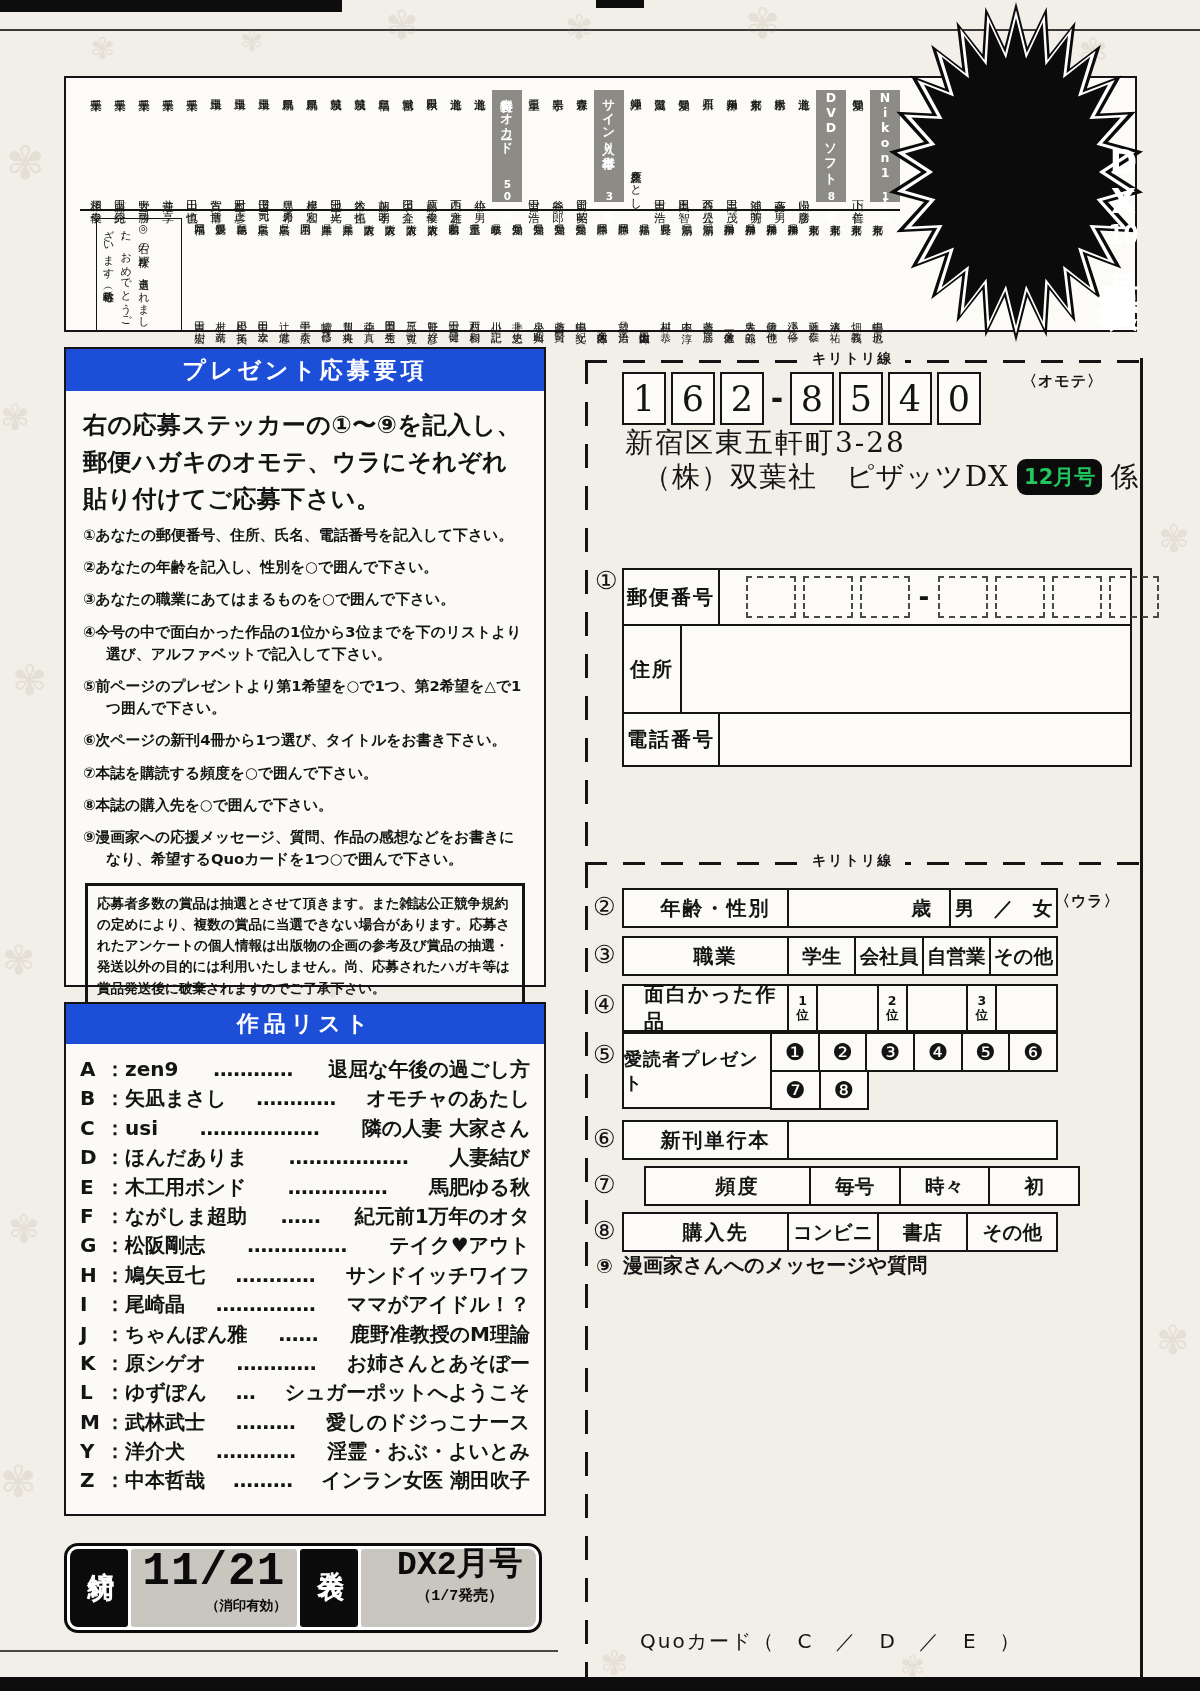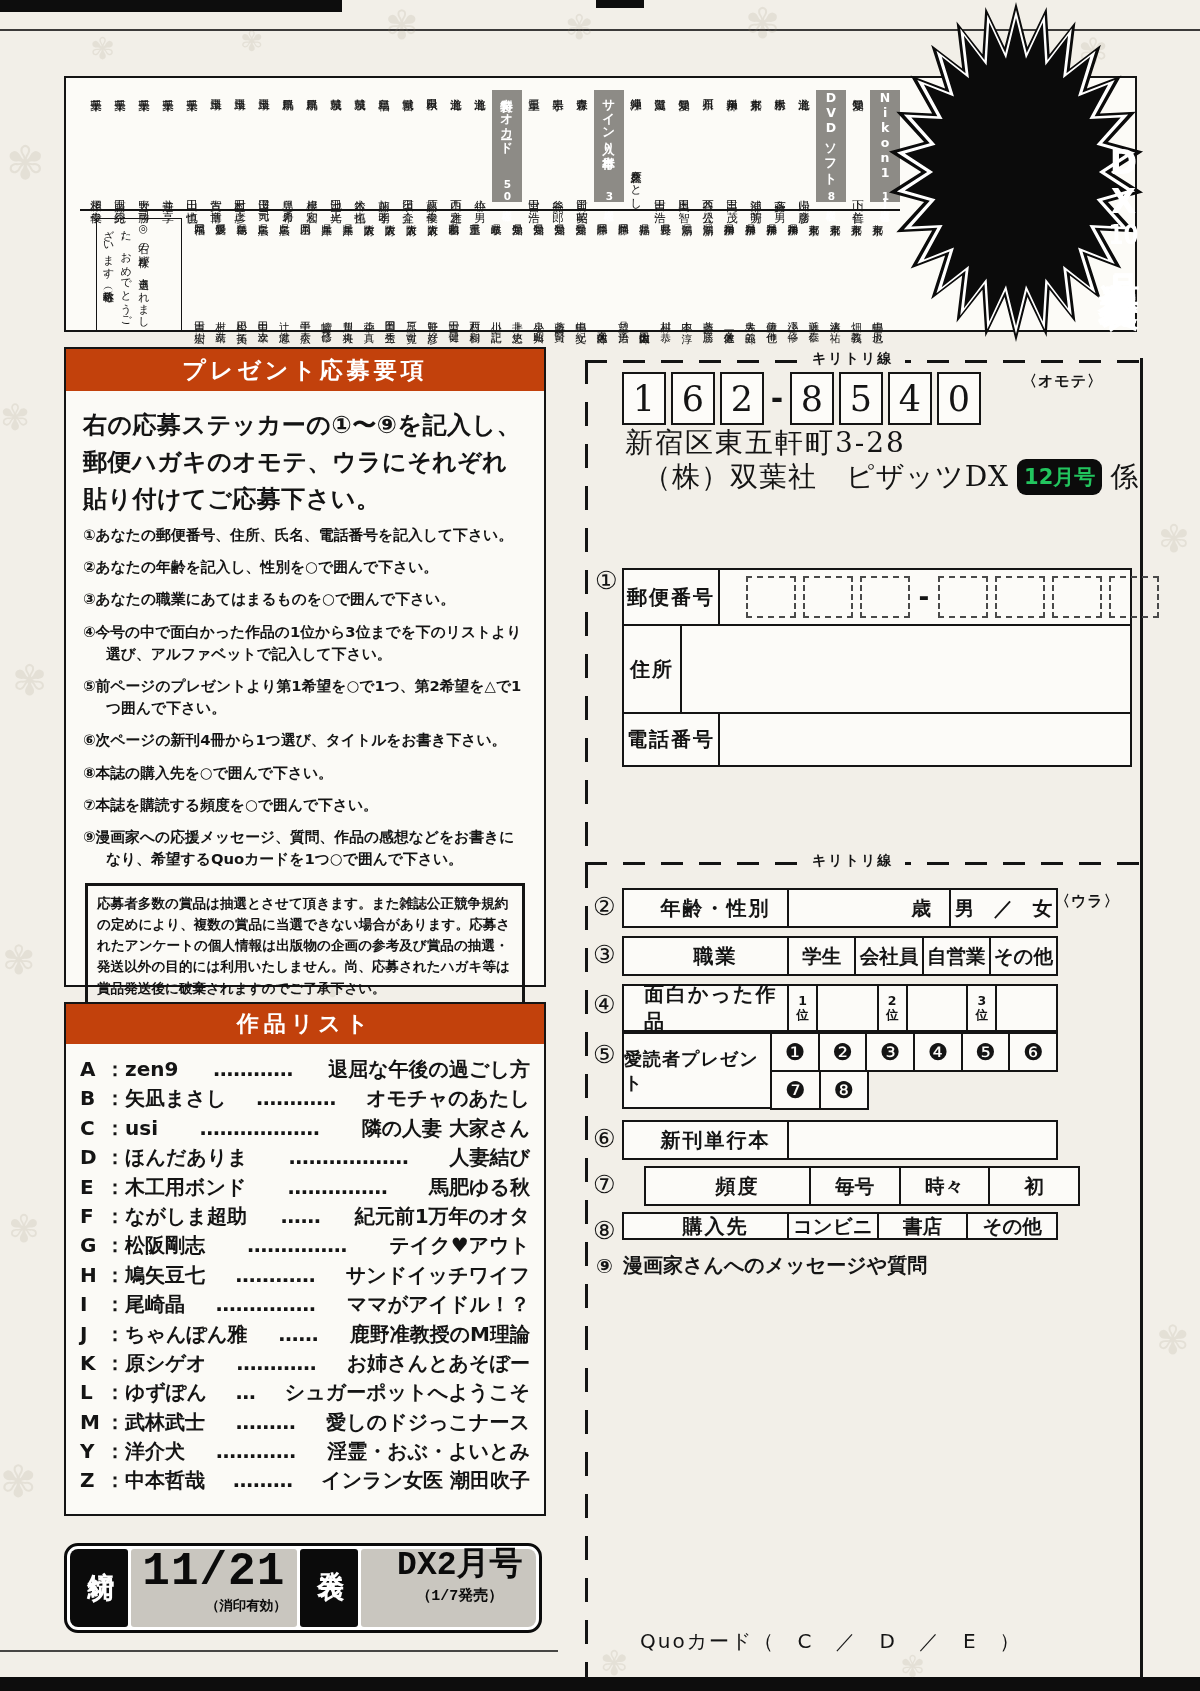--- a/index.html
+++ b/index.html
@@ -43,21 +43,21 @@
   #star2{inset:8px;background:#ffffff;}
   #star3{inset:16px;background:#0b0b0b;}
   #badge-text{position:absolute;inset:0;writing-mode:vertical-rl;text-orientation:upright;color:#fff;padding:58px 0 0 0;text-align:left;display:flex;justify-content:center;}
   .bcol{line-height:1.04;font-weight:900;margin:0 4px;}
   .bcol-issue{font-size:33px;}
   .bcol-title{font-size:41px;letter-spacing:2px;}
   .tcy{text-combine-upright:all;font-size:.82em;}
 
   
   #guide-box{left:64px;top:347px;width:478px;height:636px;border:2.5px solid #141414;background:#fbfaf6;}
-  .barhead{background:#c2410c;color:#fff;display:flex;align-items:center;justify-content:center;font-weight:900;}
+  .barhead{background:#1d4ed8;color:#fff;display:flex;align-items:center;justify-content:center;font-weight:900;}
   #guide-title{height:42px;font-size:23px;letter-spacing:4px;}
   #guide-body{padding:16px 17px 0 17px;}
   #guide-intro{font-size:24px;font-weight:900;line-height:1.55;margin:0 0 5px 0;letter-spacing:0.5px;}
   .gitem{font-size:14.8px;font-weight:600;line-height:1.48;margin:0 0 10.5px 0;padding-left:1.55em;text-indent:-1.55em;}
   #guide-notice{border:3px solid #141414;margin:13px 2px 0 2px;padding:7px 9px;font-size:13.6px;line-height:1.55;font-weight:700;}
 
   
   #works-box{left:64px;top:1002px;width:478px;height:510px;border:2.5px solid #141414;background:#fbfaf6;}
   #works-title{height:40px;font-size:22px;letter-spacing:5px;}
   #works-list{padding:12px 14px 0 14px;}
@@ -117,21 +117,21 @@
   #name-lb{font-size:20px;letter-spacing:2px;}
 
   
   .stable{position:absolute;left:622px;width:436px;}
   .stable .tlabel{width:145px;margin-left:20px;}
   #t-age{top:888px;}   #t-age .trow{height:40px;}
   #t-job{top:936px;}   #t-job .trow{height:40px;}
   #t-best{top:984px;}  #t-best .trow{height:48px;}
   #t-book{top:1120px;} #t-book .trow{height:40px;}
   #t-freq{top:1166px;padding-left:22px;} #t-freq .trow{height:40px;}
-  #t-shop{top:1212px;} #t-shop .trow{height:28px;}
+  #t-shop{top:1212px;} #t-shop .trow{height:40px;}
   #age-cell{justify-content:flex-end;padding-right:18px;flex:1.35;}
   #gender-cell{flex:1;}
   .rankcell{flex:0 0 27px;display:flex;flex-direction:column;align-items:center;justify-content:center;font-size:12.5px;font-weight:600;line-height:1.1;border-left:2.5px solid #141414;}
   .rankblank{flex:1 1 0;border-left:2.5px solid #141414;}
   #t-best .rankcell:first-of-type{border-left:none;}
   
   #p-label{position:absolute;left:622px;top:1032px;width:150px;height:77px;border:2.5px solid #141414;background:#fcfbf8;display:flex;align-items:center;justify-content:center;font-size:18px;font-weight:600;letter-spacing:1px;box-sizing:border-box;}
   #p-row1{position:absolute;left:770px;top:1032px;width:288px;height:40px;display:flex;border:2.5px solid #141414;background:#fcfbf8;box-sizing:border-box;}
   #p-row2{position:absolute;left:770px;top:1069.5px;width:99px;height:40px;display:flex;border:2.5px solid #141414;background:#fcfbf8;box-sizing:border-box;}
   .pcell{flex:1 1 0;display:flex;align-items:center;justify-content:center;font-size:23px;}
@@ -457,22 +457,22 @@
   <div id="guide-title" class="barhead">プレゼント応募要項</div>
   <div id="guide-body">
     <p id="guide-intro">右の応募ステッカーの①〜⑨を記入し、郵便ハガキのオモテ、ウラにそれぞれ貼り付けてご応募下さい。</p>
     <div id="guide-items">
         <p class="gitem">①あなたの郵便番号、住所、氏名、電話番号を記入して下さい。</p>
         <p class="gitem">②あなたの年齢を記入し、性別を○で囲んで下さい。</p>
         <p class="gitem">③あなたの職業にあてはまるものを○で囲んで下さい。</p>
         <p class="gitem">④今号の中で面白かった作品の1位から3位までを下のリストより選び、アルファベットで記入して下さい。</p>
         <p class="gitem">⑤前ページのプレゼントより第1希望を○で1つ、第2希望を△で1つ囲んで下さい。</p>
         <p class="gitem">⑥次ページの新刊4冊から1つ選び、タイトルをお書き下さい。</p>
+        <p class="gitem">⑦本誌を購読する頻度を○で囲んで下さい。</p>
         <p class="gitem">⑧本誌の購入先を○で囲んで下さい。</p>
-        <p class="gitem">⑦本誌を購読する頻度を○で囲んで下さい。</p>
         <p class="gitem">⑨漫画家への応援メッセージ、質問、作品の感想などをお書きになり、希望するQuoカードを1つ○で囲んで下さい。</p>
       </div>
     <div id="guide-notice" class="serif">応募者多数の賞品は抽選とさせて頂きます。また雑誌公正競争規約の定めにより、複数の賞品に当選できない場合があります。応募されたアンケートの個人情報は出版物の企画の参考及び賞品の抽選・発送以外の目的には利用いたしません。尚、応募されたハガキ等は賞品発送後に破棄されますのでご了承下さい。</div>
   </div>
 </div>
 
 <div id="works-box" class="abs">
   <div id="works-title" class="barhead">作品リスト</div>
   <div id="works-list">
       <div class="wrow">
@@ -731,21 +731,21 @@
         <div class="tcell">時々</div>
         <div class="tcell">初</div>
       </div>
   </div>
 </div>
 
 <div class="marker" style="left:593px;top:1216px;">⑧</div>
 <div class="stable" id="t-shop">
   <div class="trow">
     <div class="tlabel">購入先</div>
-    <div id="shop-cells" style="display:flex;flex:1;justify-content:flex-end;">
+    <div id="shop-cells" style="display:flex;flex:1;">
         <div class="tcell">コンビニ</div>
         <div class="tcell">書店</div>
         <div class="tcell">その他</div>
       </div>
   </div>
 </div>
 
 <div id="msg-line">
   <span>⑨</span>
   <span>漫画家さんへのメッセージや質問</span>

